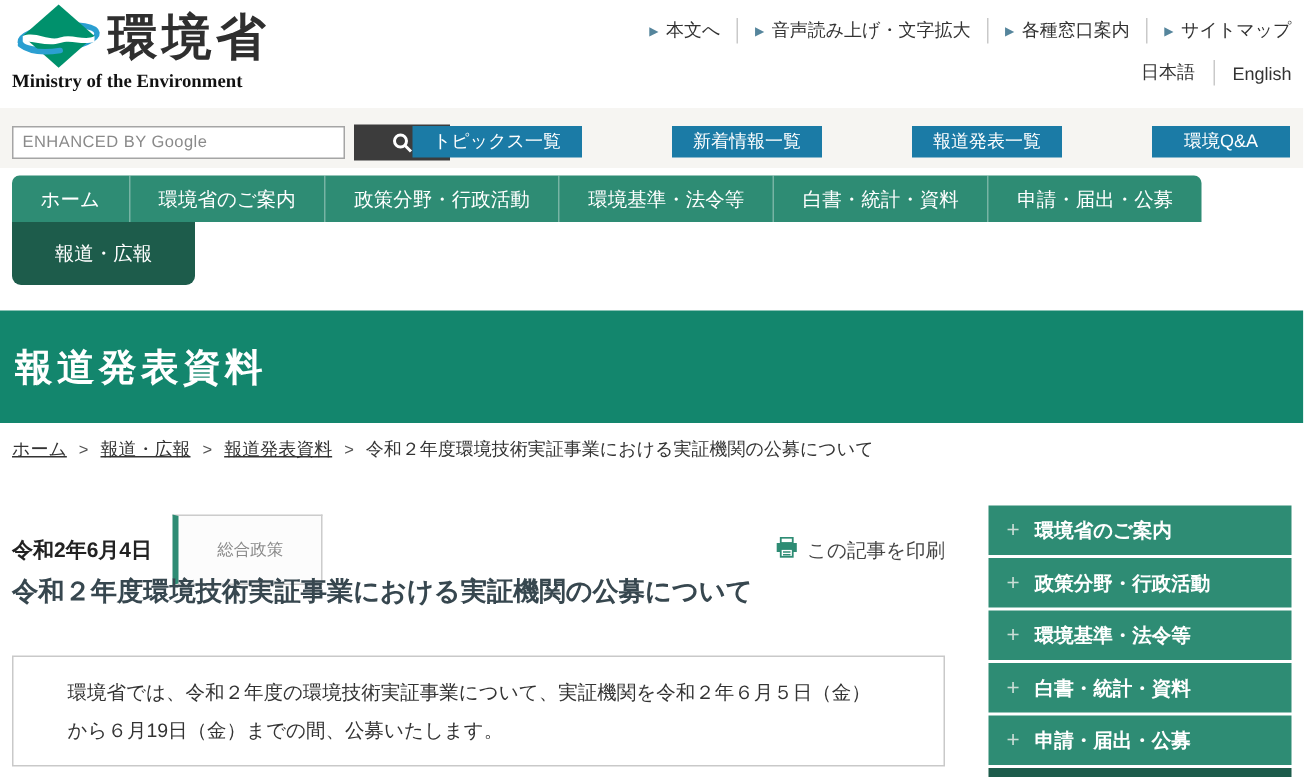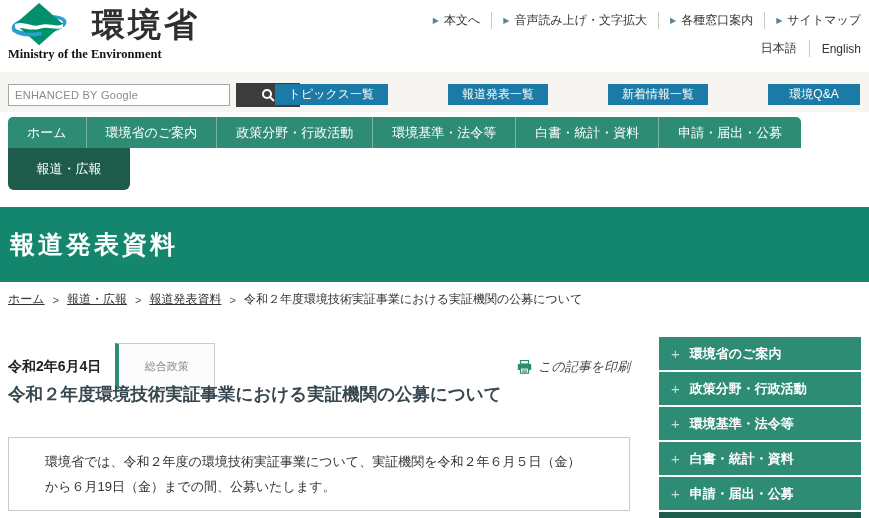--- a/index.html
+++ b/index.html
@@ -3,21 +3,21 @@
 <meta charset="utf-8">
 <style>
   * { margin:0; padding:0; box-sizing:border-box; }
   body { background:#fff; font-family:"Liberation Sans","DejaVu Sans",sans-serif; }
   .page { position:relative; width:869px; height:518px; overflow:hidden; background:#fff; }
 
   
   .logo { position:absolute; left:8px; top:2px; }
   .logo-row { display:flex; align-items:center; }
   .logo-mark { width:64px; height:46px; }
-  .logo-title { font-size:33px; font-weight:bold; color:#2f2f2f; letter-spacing:3px; margin-left:20px; }
+  .logo-title { font-size:33px; font-weight:bold; color:#2f2f2f; letter-spacing:3px; margin-left:0; }
   .logo-sub { font-family:"Liberation Serif","DejaVu Serif",serif; font-weight:bold; font-size:12.5px; color:#111; margin-top:-1px; }
 
   .util-links { position:absolute; right:8px; top:12px; display:flex; align-items:center; }
   .util-link { display:flex; align-items:center; padding:0 11px; border-right:1px solid #c9c9c9; cursor:pointer; }
   .util-link:last-child { border-right:none; padding-right:0; }
   .util-arrow { color:#55859c; font-size:8px; margin-right:5px; }
   .util-label { font-size:12px; color:#333; }
 
   .lang-links { position:absolute; right:8px; top:40px; display:flex; align-items:center; }
   .lang-link { font-size:12px; color:#333; padding:0 12px; border-right:1px solid #c9c9c9; cursor:pointer; }
@@ -44,21 +44,21 @@
   
   .breadcrumb { position:absolute; left:8px; top:291px; display:flex; align-items:center; font-size:12px; color:#333; }
   .crumb-link { text-decoration:underline; cursor:pointer; color:#333; }
   .crumb-sep { margin:0 8px; color:#555; font-size:11px; }
   .crumb-current { color:#333; }
 
   
   .article-meta { position:absolute; left:8px; top:343px; width:622px; display:flex; align-items:center; }
   .article-date { font-size:14px; font-weight:bold; color:#222; }
   .article-badge { margin-left:14px; width:100px; text-align:center; font-size:11px; color:#8a8a8a; background:#fcfcfc; border:1px solid #ccc; border-left:4px solid #2e8c74; padding:15px 0; cursor:pointer; }
-  .print-link { margin-left:auto; display:flex; align-items:center; gap:6px; cursor:pointer;font-style:italic; }
+  .print-link { margin-left:auto; display:flex; gap:6px; cursor:pointer; }
   .print-label { font-size:13px; color:#444; }
   .article-title { position:absolute; left:8px; top:382px; width:622px; font-size:17.5px; font-weight:bold; color:#37474f; }
   .article-box { position:absolute; left:8px; top:437px; width:622px; height:74px; border:1px solid #c9c9c9; padding:12px 36px; font-size:13px; color:#333; line-height:1.9; }
 
   
   .sidebar { position:absolute; left:659px; top:337px; width:202px; }
   .side-item { height:33px; margin-bottom:2px; display:flex; align-items:center; color:#fff; font-size:13px; font-weight:bold; padding-left:12px; cursor:pointer; }
   .side-plus { color:#c9ddd6; font-weight:normal; font-size:15px; margin-right:10px; }
   .side-item-partial { height:33px; }
 </style>
@@ -108,22 +108,22 @@
   <input class="search-input" type="text" placeholder="ENHANCED BY Google" style="">
   <button class="search-btn">
     <svg width="14" height="14" viewBox="0 0 14 14">
       <circle cx="6" cy="6" r="4" fill="none" stroke="#fff" stroke-width="2"></circle>
       <line x1="9" y1="9" x2="13" y2="13" stroke="#fff" stroke-width="2"></line>
     </svg>
   </button>
 
   <div class="quick-btns">
     <div class="quick-btn" style="background:#1b7ba6">トピックス一覧</div>
+    <div class="quick-btn" style="background:#1b7ba6">新着情報一覧</div>
     <div class="quick-btn" style="background:#1b7ba6">報道発表一覧</div>
-    <div class="quick-btn" style="background:#1b7ba6">新着情報一覧</div>
     <div class="quick-btn" style="background:#1b7ba6">環境Q&amp;A</div>
   </div>
 
   <div class="main-nav" style="background:#2e8c74">
     <div class="nav-item">ホーム</div>
     <div class="nav-item">環境省のご案内</div>
     <div class="nav-item">政策分野・行政活動</div>
     <div class="nav-item">環境基準・法令等</div>
     <div class="nav-item">白書・統計・資料</div>
     <div class="nav-item">申請・届出・公募</div>

